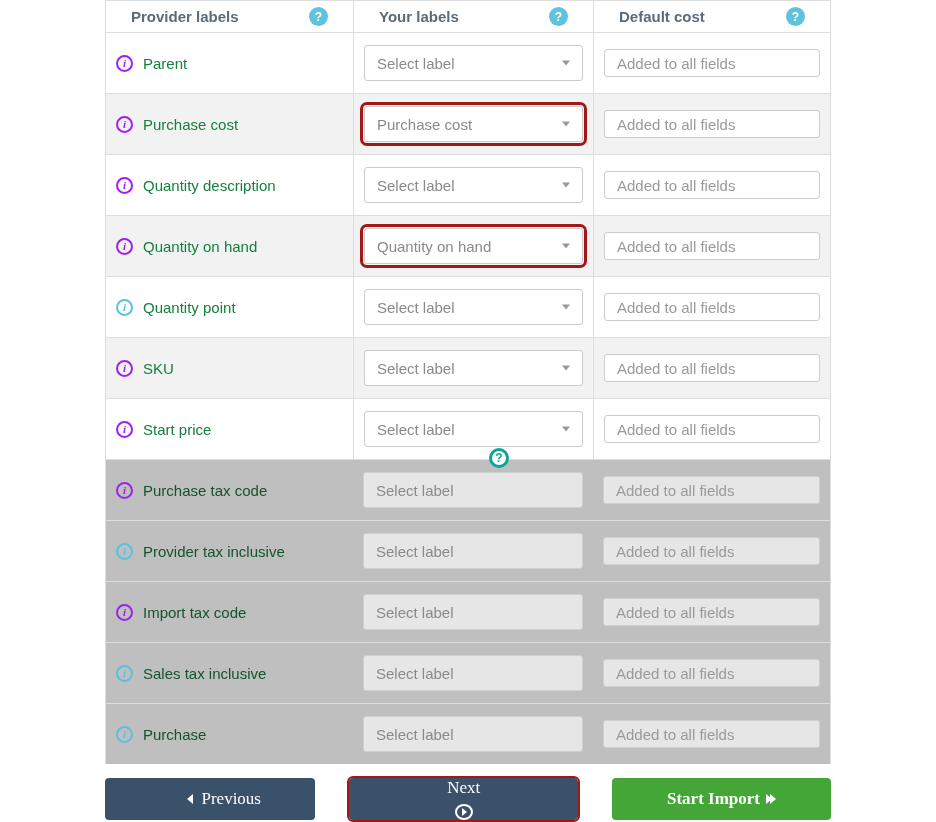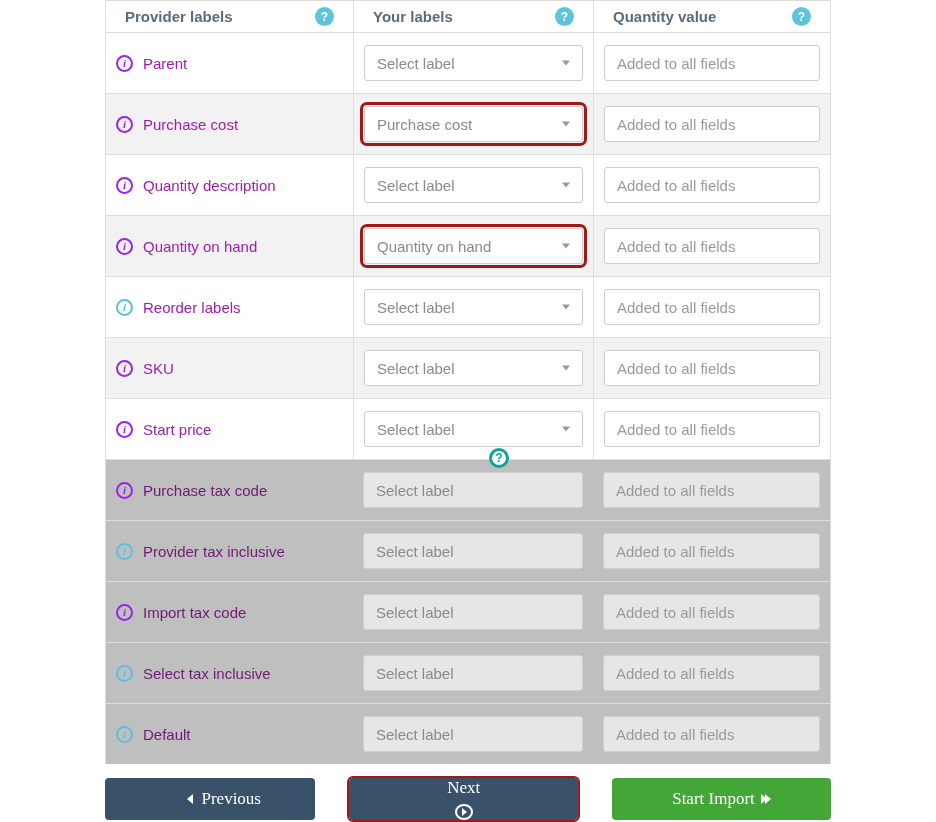--- a/index.html
+++ b/index.html
@@ -18,21 +18,21 @@
       width: 726px;
       margin: 0 auto;
       border-top: 1px solid #ddd;
     }
     .header-row {
       display: flex;
       background: #fff;
       border-bottom: 1px solid #ddd;
     }
     .header-cell {
-      padding: 6px 19px;
+      padding: 6px 25px;
       font-weight: bold;
       color: #5a6b7b;
       display: flex;
       align-items: center;
       justify-content: space-between;
       border-left: 1px solid #ddd;
     }
     .header-cell:last-child { border-right: 1px solid #ddd; }
     .col1 { width: 248px; }
     .col2 { width: 240px; }
@@ -90,22 +90,22 @@
       height: 20px;
       border-radius: 50%;
       background: #fff;
       border: 3px solid #0aa699;
       color: #0aa699;
       font-size: 12px;
       font-weight: bold;
       position: absolute;
       z-index: 10;
     }
-    .label-text { color: #a21caf; font-size: 15px; }
-    .data-row.disabled .label-text { color: #701a75; }
+    .label-text { color: #15803d; font-size: 15px; }
+    .data-row.disabled .label-text { color: #14532d; }
     .select-box {
       width: 100%;
       height: 36px;
       background: #fff;
       border: 1px solid #ccc;
       border-radius: 3px;
       padding: 0 30px 0 12px;
       display: flex;
       align-items: center;
       position: relative;
@@ -127,21 +127,21 @@
       right: 12px;
       top: 50%;
       transform: translateY(-50%);
       width: 0; height: 0;
       border-left: 4px solid transparent;
       border-right: 4px solid transparent;
       border-top: 5px solid #999;
     }
     .default-input {
       width: 100%;
-      height: 36px;
+      height: 28px;
       border: 1px solid #ccc;
       border-radius: 3px;
       padding: 0 12px;
       font-size: 15px;
       color: #8a8a8a;
       background: #fff;
     }
     .data-row.disabled .default-input {
       background: #e6e6e6;
       border: 1px solid #d0d0d0;
@@ -162,21 +162,21 @@
       align-items: center;
       justify-content: center;
       font-family: Georgia, 'Times New Roman', serif;
       font-size: 17px;
       cursor: pointer;
       border: none;
       gap: 6px;
     }
     .btn-prev { background: #3a516a; width: 218px; padding-left: 28px; }
     .btn-next { background: #3a516a; width: 238px; outline: 2px solid #a01818; outline-offset: 0; flex-direction: column; }
-    .btn-start { background: #44a636; width: 228px; font-weight: normal; }
+    .btn-start { background: #44a636; width: 228px; font-weight: bold; }
     .arrow-left::before { content: ""; display:inline-block; width:0; height:0; border-top:5px solid transparent; border-bottom:5px solid transparent; border-right:6px solid #fff; margin-right:2px; }
     .arrow-right-circle {
       display:inline-flex; align-items:center; justify-content:center;
       width:18px; height:18px; border-radius:50%; border: 2px solid #fff;
     }
     .arrow-right-circle::after { content:""; width:0; height:0; border-top:4px solid transparent; border-bottom:4px solid transparent; border-left:5px solid #fff; margin-left:1px; }
     .double-arrow::after { content:""; display:inline-block; width:0; height:0; border-top:5px solid transparent; border-bottom:5px solid transparent; border-left:6px solid #fff; margin-left:-2px; }
     .double-arrow::before { content:""; display:inline-block; width:0; height:0; border-top:5px solid transparent; border-bottom:5px solid transparent; border-left:6px solid #fff; }
     .cursor-overlay { position: absolute; left: 489px; top: 448px; }
   </style>
@@ -188,21 +188,21 @@
     <div class="header-row">
       <div class="header-cell col1">
         <span>Provider labels</span>
         <span class="help-icon">?</span>
       </div>
       <div class="header-cell col2">
         <span>Your labels</span>
         <span class="help-icon">?</span>
       </div>
       <div class="header-cell col3">
-        <span>Quantity value</span>
+        <span>Default cost</span>
         <span class="help-icon">?</span>
       </div>
     </div>
     <div id="rows">
         <div class="data-row">
           <div class="cell col1">
             <span class="info-icon info-purple">i</span>
             <span class="label-text">Parent</span>
           </div>
           <div class="cell col2">
@@ -256,21 +256,21 @@
               <span class="caret"></span>
             </div>
           </div>
           <div class="cell col3">
             <input class="default-input" placeholder="Added to all fields" style="">
           </div>
         </div>
         <div class="data-row">
           <div class="cell col1">
             <span class="info-icon info-blue">i</span>
-            <span class="label-text">Reorder labels</span>
+            <span class="label-text">Quantity point</span>
           </div>
           <div class="cell col2">
             <div class="select-box">
               <span>Select label</span>
               <span class="caret"></span>
             </div>
           </div>
           <div class="cell col3">
             <input class="default-input" placeholder="Added to all fields" style="">
           </div>
@@ -343,35 +343,35 @@
               <span>Select label</span>
             </div>
           </div>
           <div class="cell col3">
             <input class="default-input" disabled="" placeholder="Added to all fields" style="">
           </div>
         </div>
         <div class="data-row disabled">
           <div class="cell col1">
             <span class="info-icon info-blue">i</span>
-            <span class="label-text">Select tax inclusive</span>
+            <span class="label-text">Sales tax inclusive</span>
           </div>
           <div class="cell col2">
             <div class="select-box">
               <span>Select label</span>
             </div>
           </div>
           <div class="cell col3">
             <input class="default-input" disabled="" placeholder="Added to all fields" style="">
           </div>
         </div>
         <div class="data-row disabled">
           <div class="cell col1">
             <span class="info-icon info-blue">i</span>
-            <span class="label-text">Default</span>
+            <span class="label-text">Purchase</span>
           </div>
           <div class="cell col2">
             <div class="select-box">
               <span>Select label</span>
             </div>
           </div>
           <div class="cell col3">
             <input class="default-input" disabled="" placeholder="Added to all fields" style="">
           </div>
         </div>

